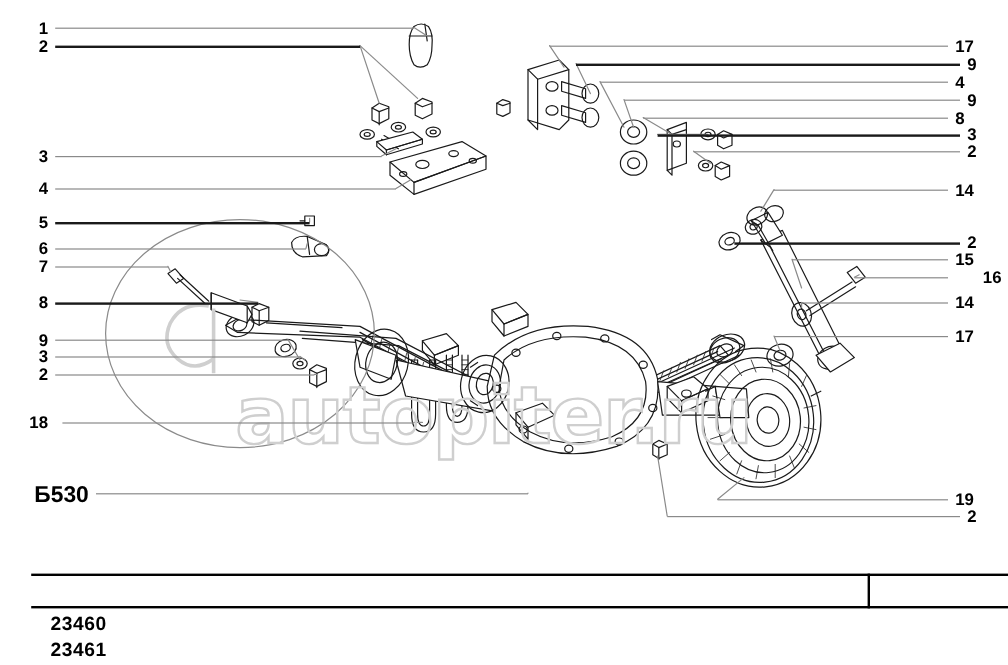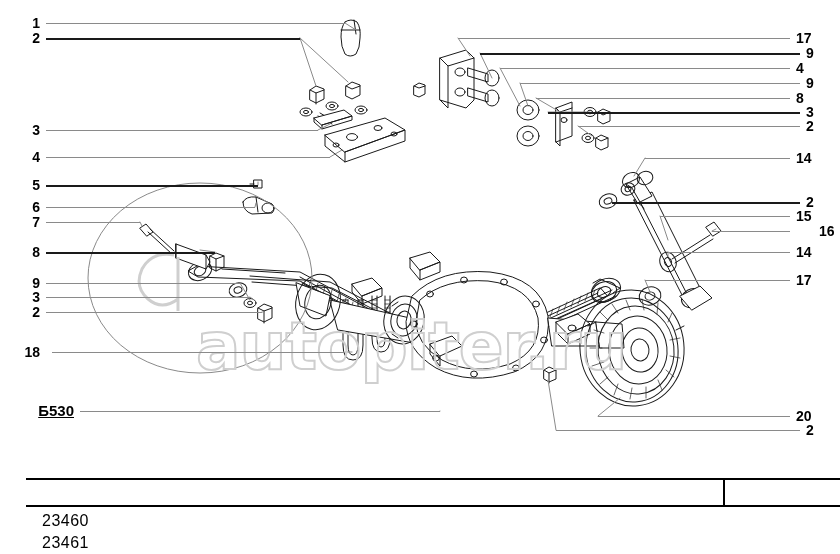--- a/index.html
+++ b/index.html
@@ -48,21 +48,21 @@
     height: 94px;
   }
   .rule {
     position: absolute;
     background: #000000;
   }
   .partnum {
     position: absolute;
     left: 42px;
     font-size: 16px;
-    font-weight: normal;
+    font-weight: bold;
     color: #000;
     letter-spacing: 0.5px;
   }
 
   
   #watermark {
     position: absolute;
     left: 0;
     top: 235px;
     width: 840px;
@@ -554,25 +554,25 @@
       <div class="callout right" style="left: 806px; top: 195px;">2</div>
       <div class="leader thin" style="left: 660px; top: 216px; width: 130px;"></div>
       <div class="callout right" style="left: 796px; top: 209px;">15</div>
       <div class="leader thin" style="left: 712px; top: 231px; width: 78px;"></div>
       <div class="callout right" style="left: 819px; top: 224px;">16</div>
       <div class="leader thin" style="left: 668px; top: 252px; width: 122px;"></div>
       <div class="callout right" style="left: 796px; top: 245px;">14</div>
       <div class="leader thin" style="left: 645px; top: 280px; width: 145px;"></div>
       <div class="callout right" style="left: 796px; top: 273px;">17</div>
       <div class="leader thin" style="left: 598px; top: 416px; width: 192px;"></div>
-      <div class="callout right" style="left: 796px; top: 409px;">20</div>
+      <div class="callout right" style="left: 796px; top: 409px;">19</div>
       <div class="leader thin" style="left: 556px; top: 430px; width: 244px;"></div>
       <div class="callout right" style="left: 806px; top: 423px;">2</div>
       <div class="leader thin" style="left: 80px; top: 411px; width: 360px;"></div>
-      <div class="callout left" style="left: 8px; width: 66px; top: 403px; font-size: 15px; text-decoration: underline;">Б530</div>
+      <div class="callout left" style="left: 8px; width: 66px; top: 403px; font-size: 19px;">Б530</div>
     </div>
 
   <div id="titleblock">
     <div class="rule" style="left:26px; top:18px; width:814px; height:2px;"></div>
     <div class="rule" style="left:26px; top:45px; width:814px; height:2px;"></div>
     <div class="rule" style="left:723px; top:18px; width:2px; height:29px;"></div>
 
     <div class="partnum" style="top:52px;">23460</div>
     <div class="partnum" style="top:74px;text-align:right;">23461</div>
   </div>

